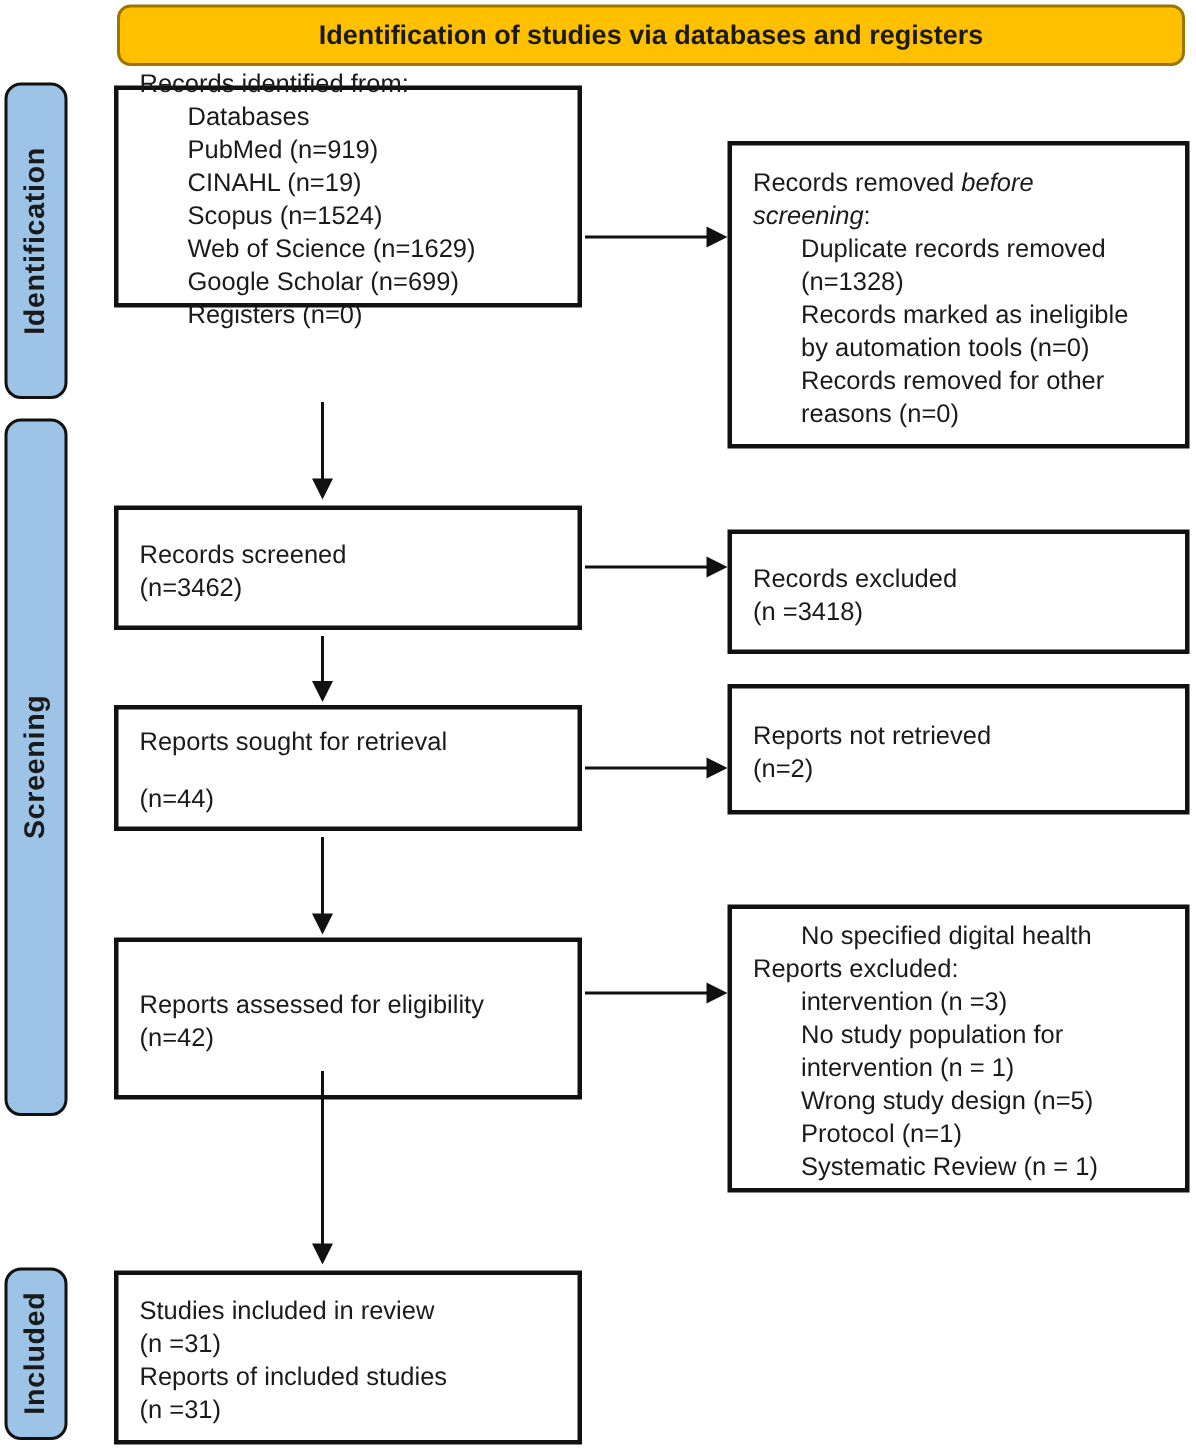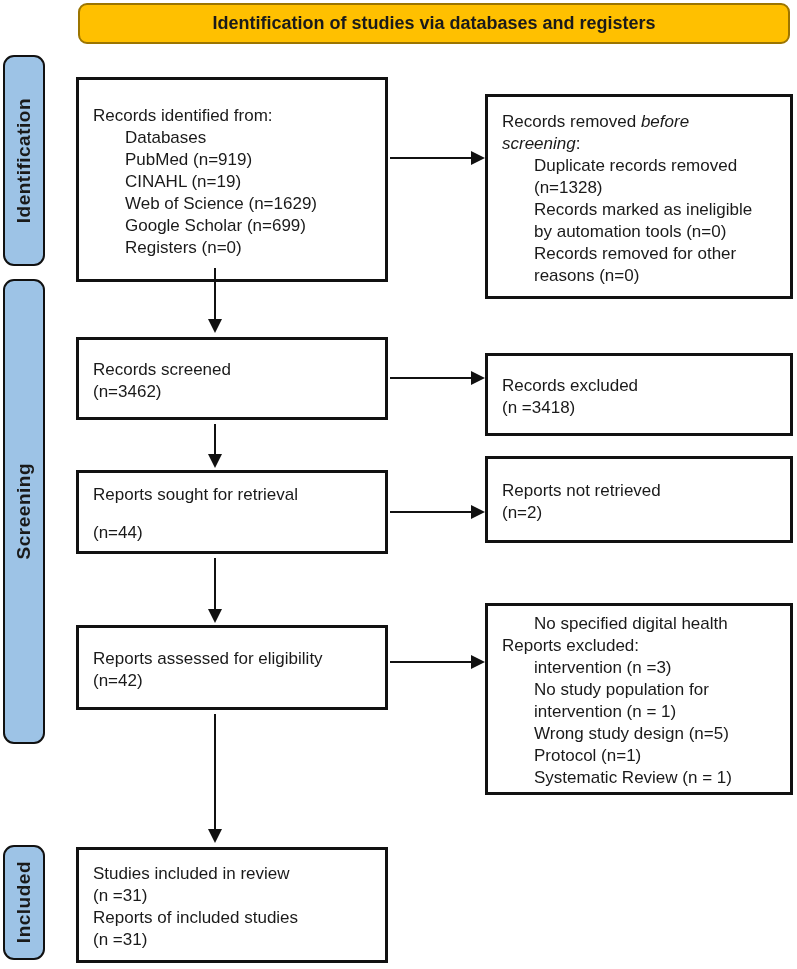--- a/index.html
+++ b/index.html
@@ -44,24 +44,24 @@
     border: 3px solid var(--box-border, #111111);
     box-sizing: border-box;
     display: flex; flex-direction: column; justify-content: center;
     padding: 4px 14px 0 14px;
     font-size: 17px; line-height: 22px;
   }
   .box .line { white-space: nowrap; }
   .box .line.indent { padding-left: 32px; }
   .box .em { font-style: italic; }
   
-  .b-identified { left: 76px; top: 57px;  width: 312px; height: 205px; margin-top: 20px; }
+  .b-identified { left: 76px; top: 57px;  width: 312px; height: 148px; }
   .b-screened   { left: 76px; top: 337px; width: 312px; height: 83px; }
   .b-sought     { left: 76px; top: 470px; width: 312px; height: 84px; gap: 16px; }
-  .b-assessed   { left: 76px; top: 625px; width: 312px; height: 85px; }
+  .b-assessed   { left: 76px; top: 625px; width: 312px; height: 108px; }
   .b-included   { left: 76px; top: 847px; width: 312px; height: 116px; }
   
   .b-removed       { left: 485px; top: 57px;  width: 308px; height: 205px; margin-top: 37px; }
   .b-excluded      { left: 485px; top: 353px; width: 308px; height: 83px; }
   .b-notretrieved  { left: 485px; top: 456px; width: 308px; height: 87px; }
   .b-repexcluded   { left: 485px; top: 603px; width: 308px; height: 192px; }
   
   .s-identification { top: 55px;  height: 211px; }
   .s-screening      { top: 279px; height: 465px; }
   .s-included       { top: 845px; height: 115px; }
@@ -116,20 +116,21 @@
   </div>
   <div class="stage s-included">
     <span class="vtext">Included</span>
   </div>
 
   <div class="box b-identified">
       <div class="line"><span>Records identified from:</span></div>
       <div class="line indent"><span>Databases</span></div>
       <div class="line indent"><span>PubMed (n=919)</span></div>
       <div class="line indent"><span>CINAHL (n=19)</span></div>
+      <div class="line indent"><span>Scopus (n=1524)</span></div>
       <div class="line indent"><span>Web of Science (n=1629)</span></div>
       <div class="line indent"><span>Google Scholar (n=699)</span></div>
       <div class="line indent"><span>Registers (n=0)</span></div>
     </div>
   <div class="box b-removed">
       <div class="line"><span>Records removed </span><span class="em">before</span></div>
       <div class="line"><span class="em">screening</span><span>:</span></div>
       <div class="line indent"><span>Duplicate records removed</span></div>
       <div class="line indent"><span>(n=1328)</span></div>
       <div class="line indent"><span>Records marked as ineligible</span></div>

